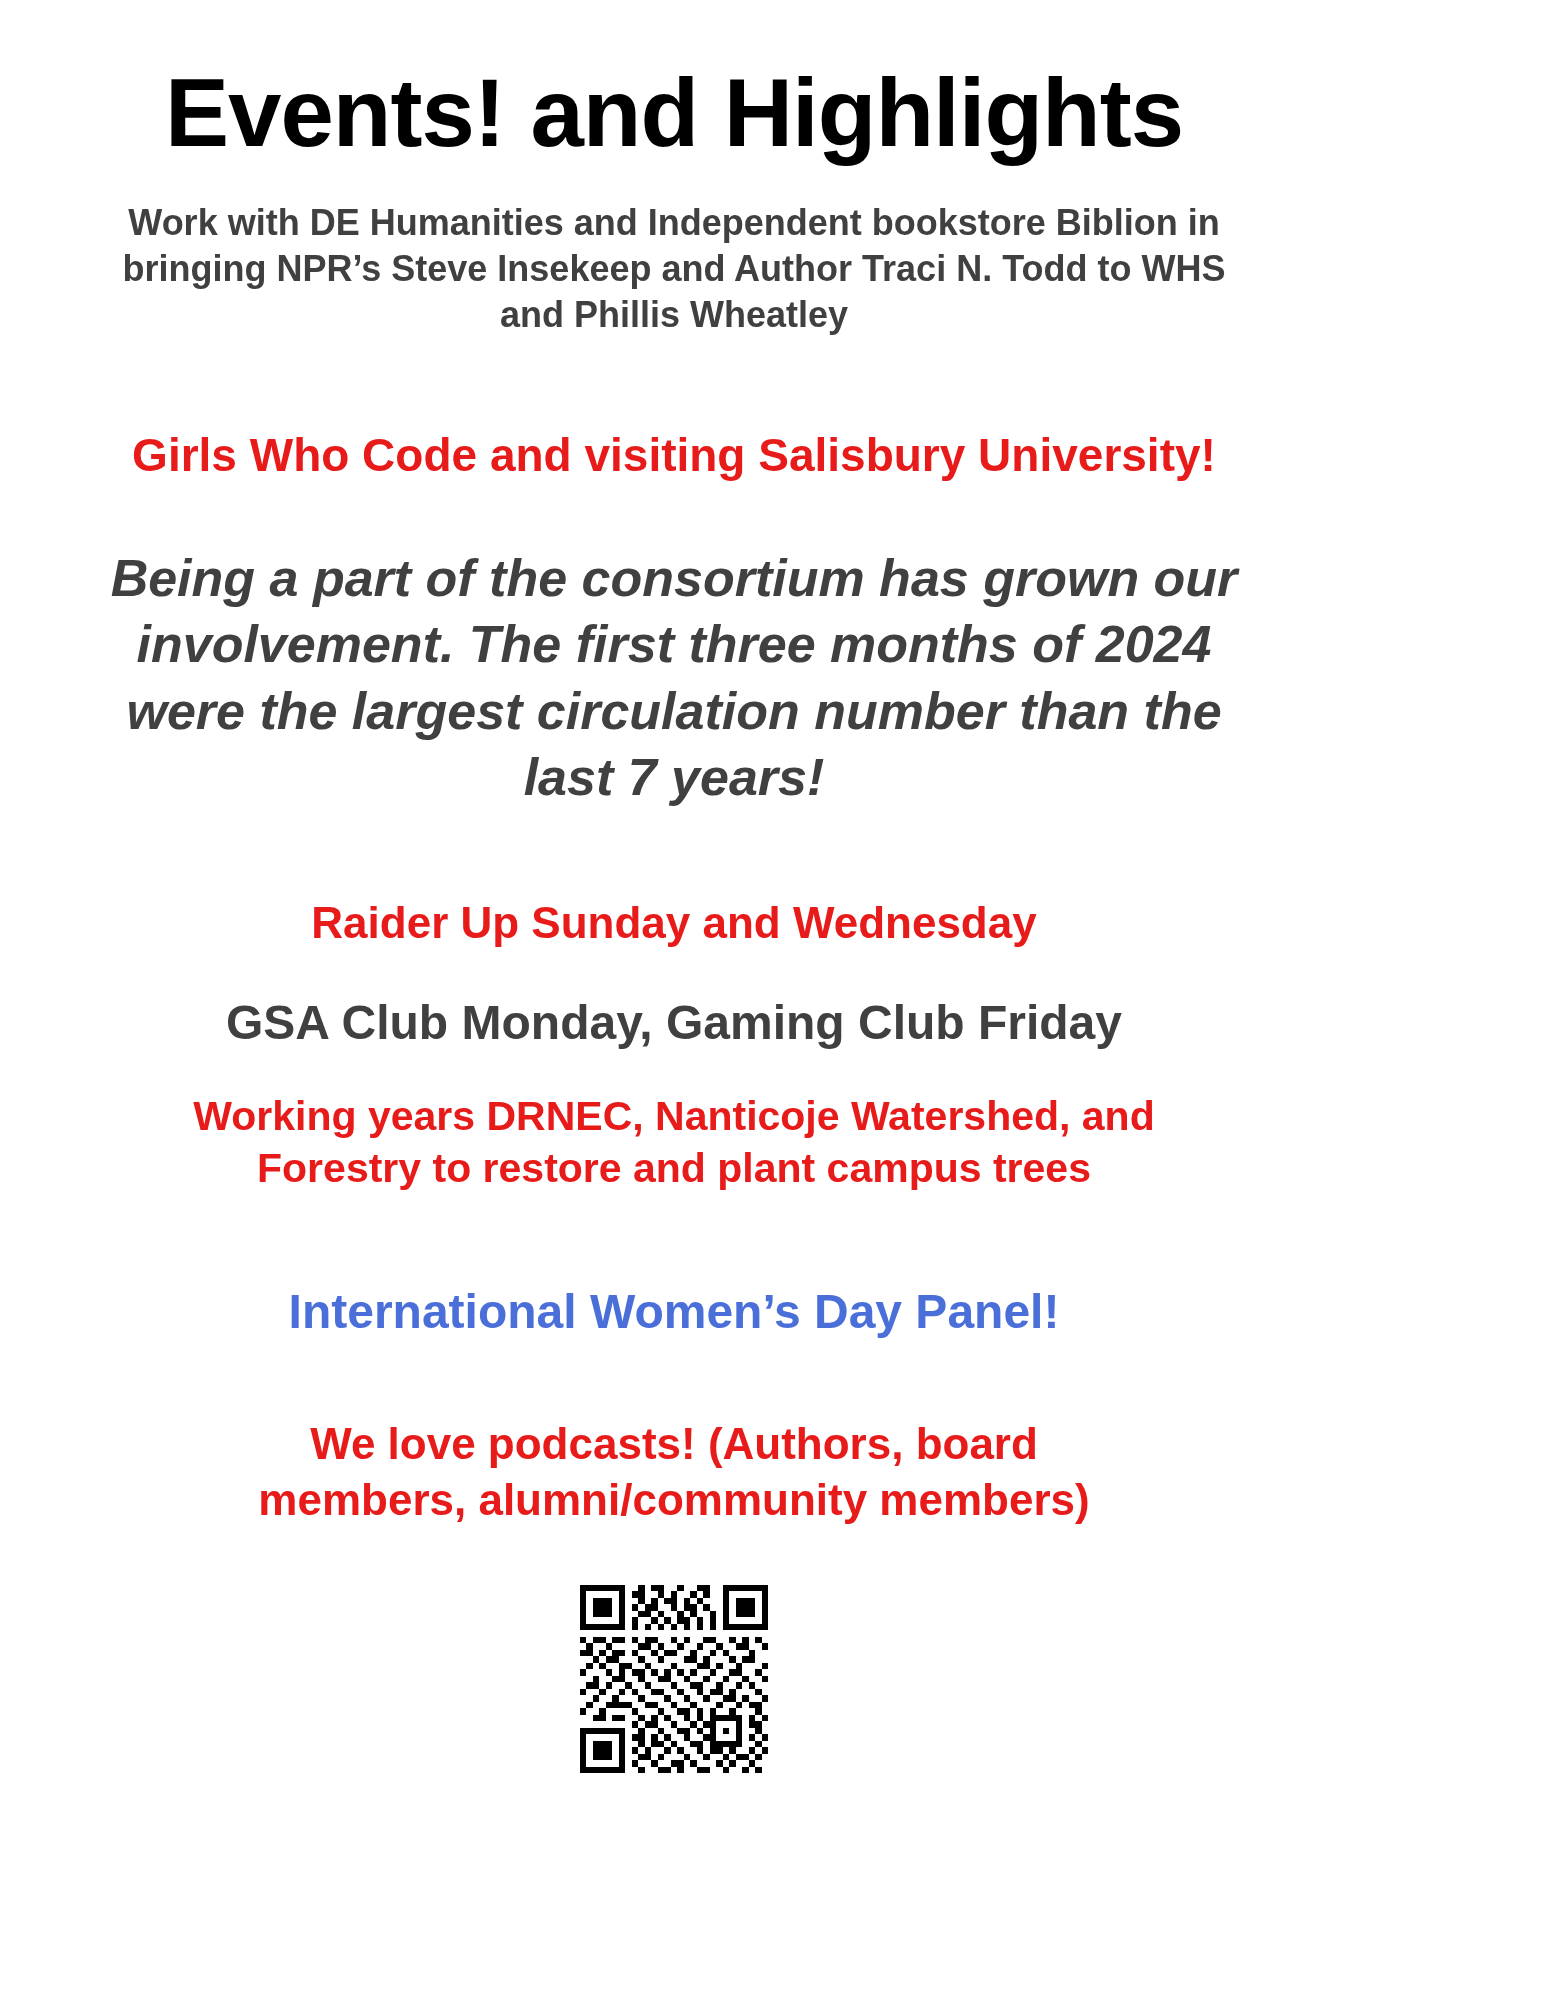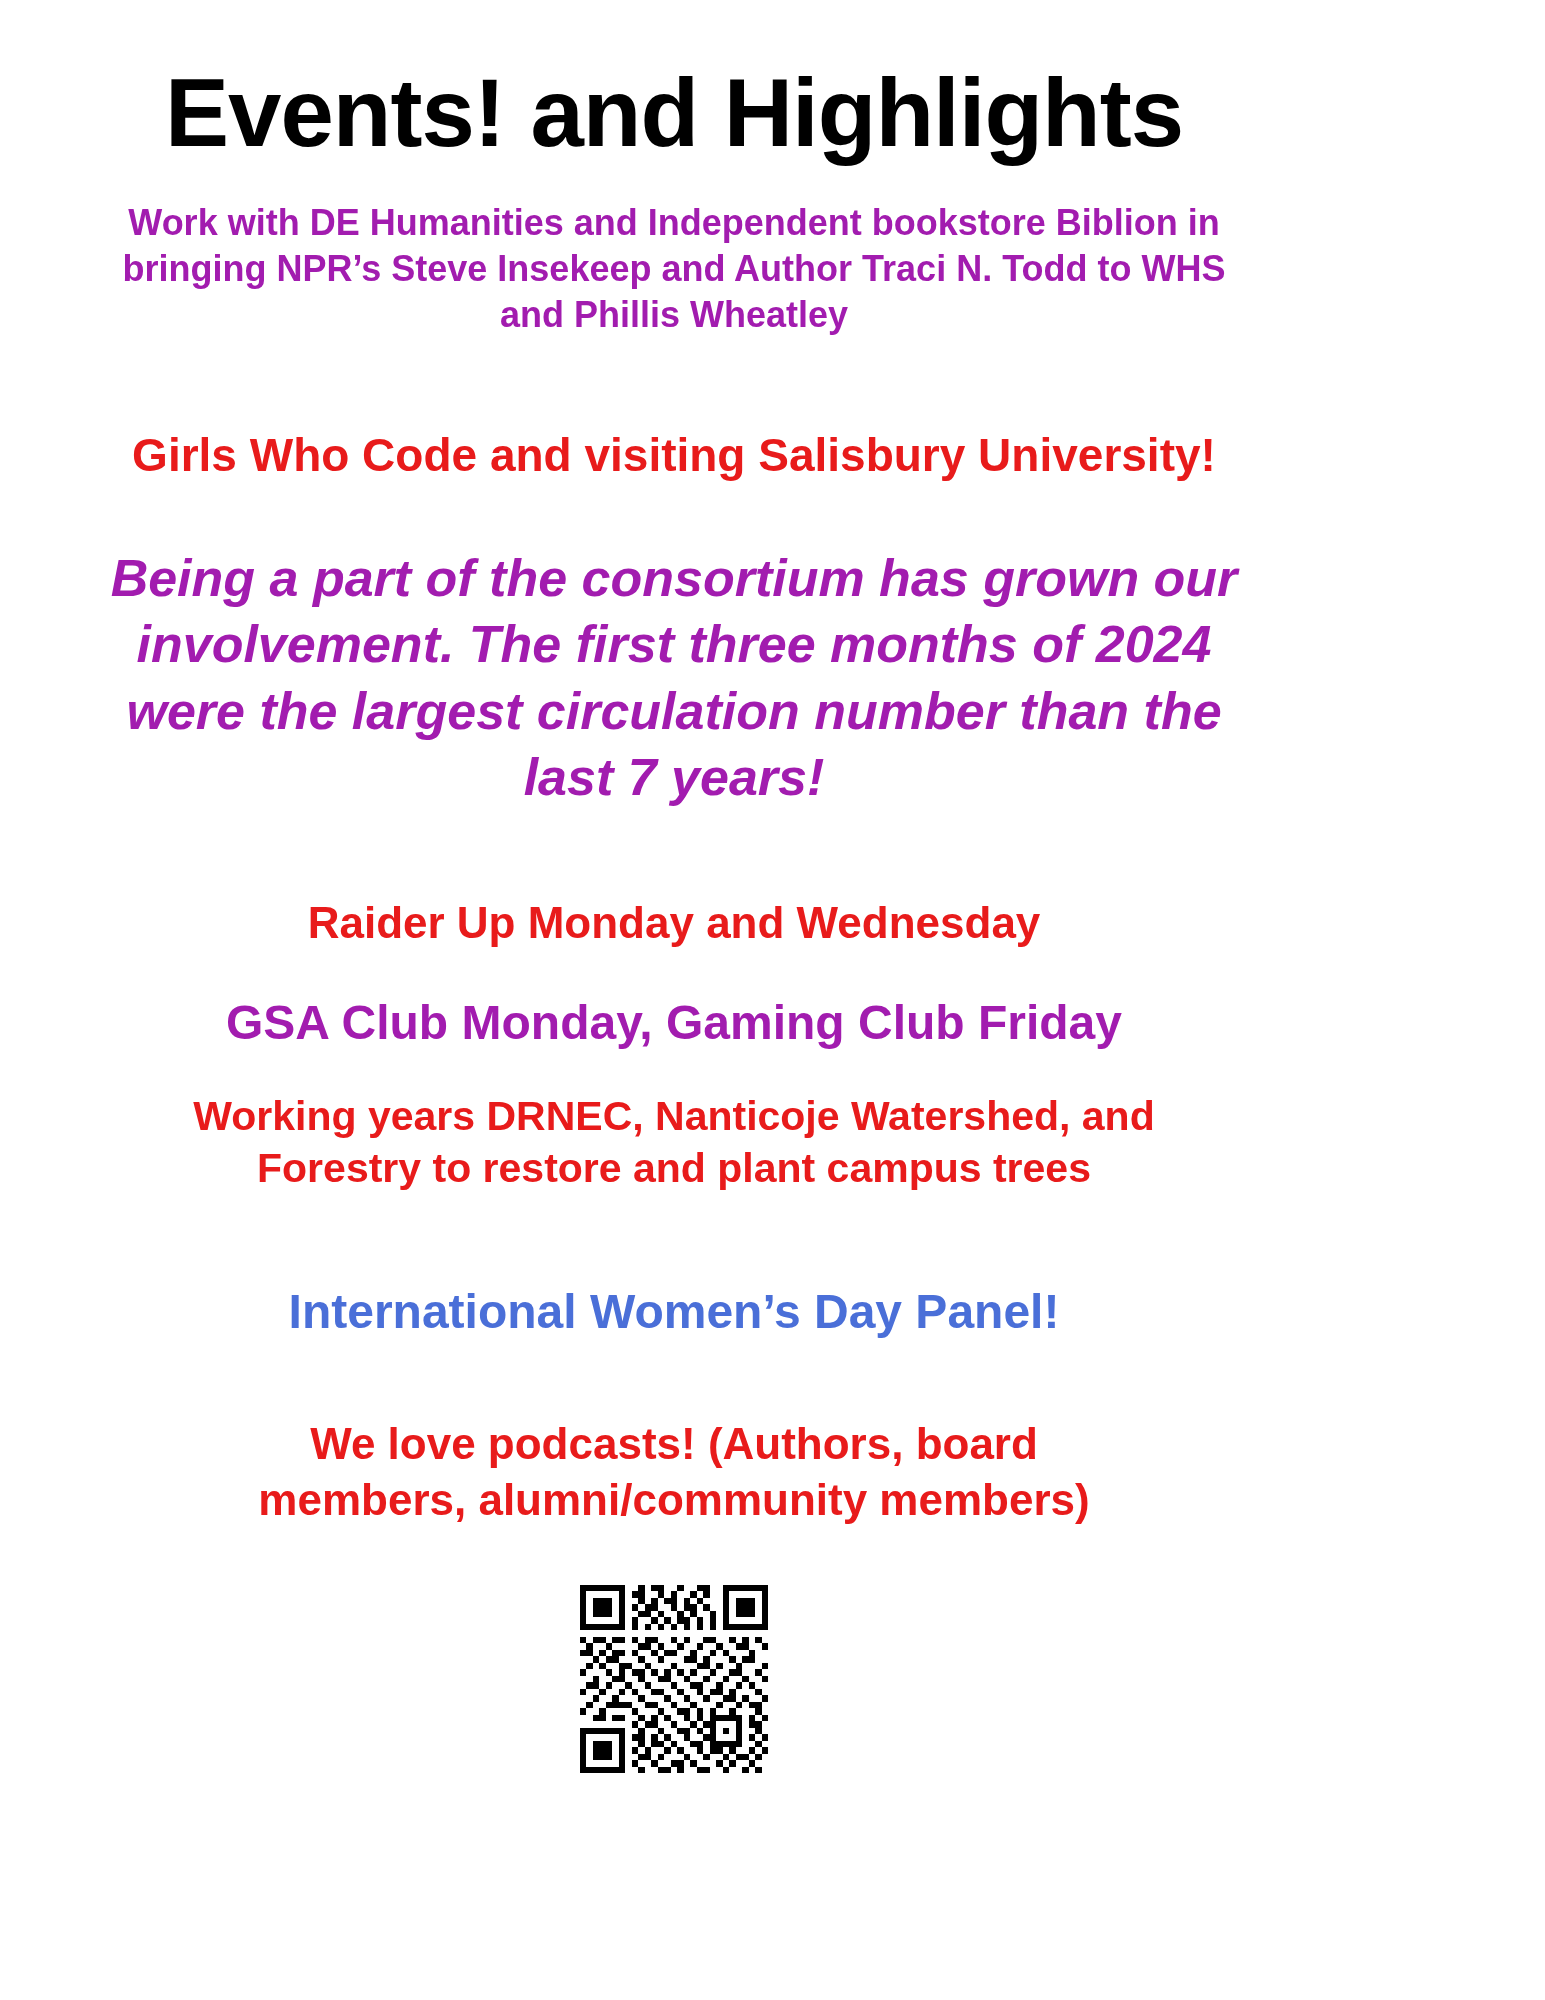--- a/index.html
+++ b/index.html
@@ -32,21 +32,21 @@
     color: #000000;
     margin: 20px 0 34px 0;
     width: 100%;
   }
   .para {
     text-align: center;
     font-weight: bold;
     line-height: 1.28;
     width: 100%;
   }
-  .blue { color: #a21caf; }
+  .blue { color: #404040; }
   .red  { color: #e81b1b; }
   .indigo { color: #4a6fd8; }
 
   .intro {
     font-size: 36px;
     margin: 0 0 0 0;
     padding: 0 30px;
     box-sizing: border-box;
   }
   .gwc {
@@ -103,21 +103,21 @@
 <div class="page">
 
   <h1 class="title">Events! and Highlights</h1>
 
   <p class="para blue intro">Work with DE Humanities and Independent bookstore Biblion in bringing NPR’s Steve Insekeep and Author Traci N. Todd to WHS and Phillis Wheatley</p>
 
   <p class="para red gwc">Girls Who Code and visiting Salisbury University!</p>
 
   <p class="para blue consortium">Being a part of the consortium has grown our involvement. The first three months of 2024 were the largest circulation number than the last 7 years!</p>
 
-  <p class="para red raider">Raider Up Monday and Wednesday</p>
+  <p class="para red raider">Raider Up Sunday and Wednesday</p>
 
   <p class="para blue gsa">GSA Club Monday, Gaming Club Friday</p>
 
   <p class="para red drnec">Working years DRNEC, Nanticoje Watershed,  and Forestry to restore and plant campus trees</p>
 
   <p class="para indigo iwd">International Women’s Day Panel!</p>
 
   <p class="para red podcasts">We love podcasts! (Authors, board members, alumni/community members)</p>
 
   <div class="qr-wrap">

